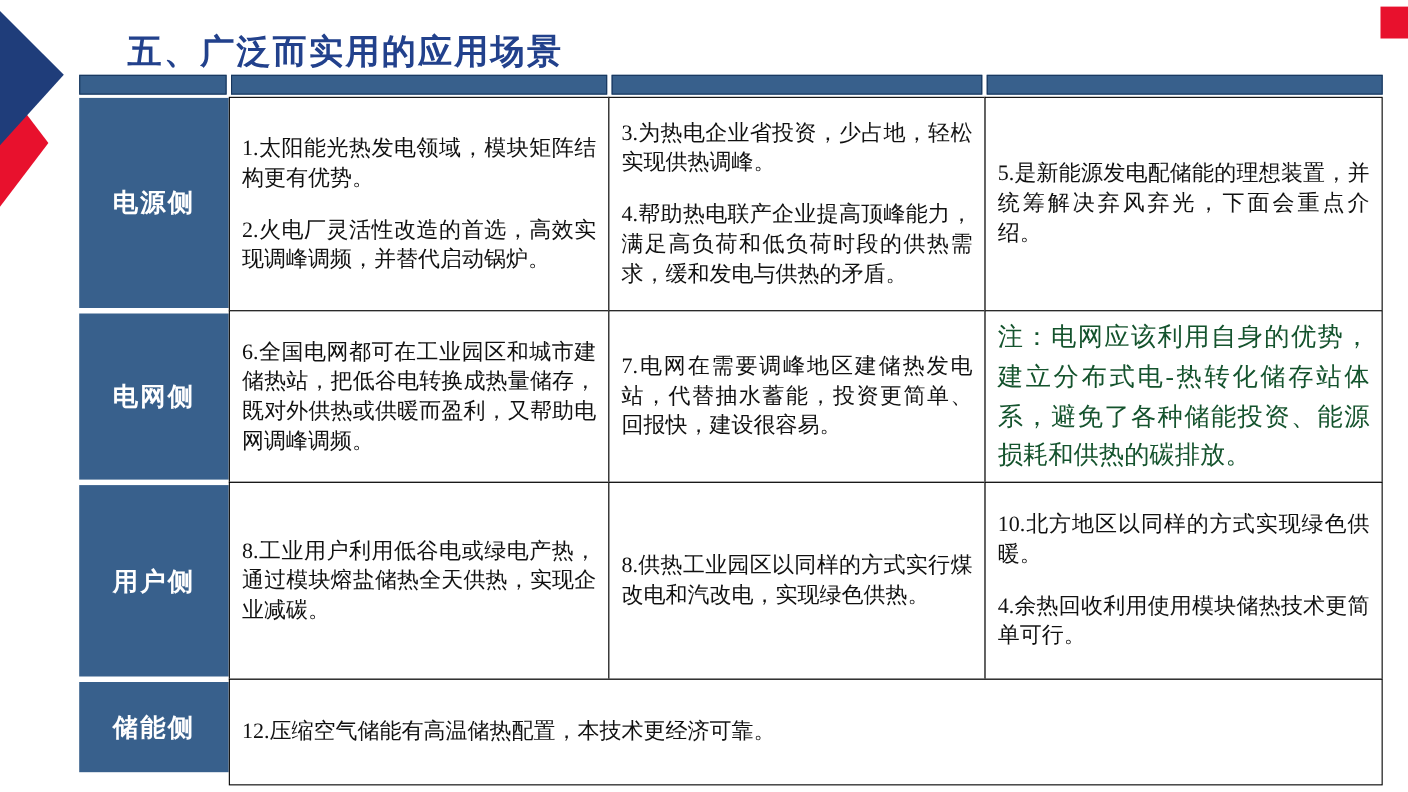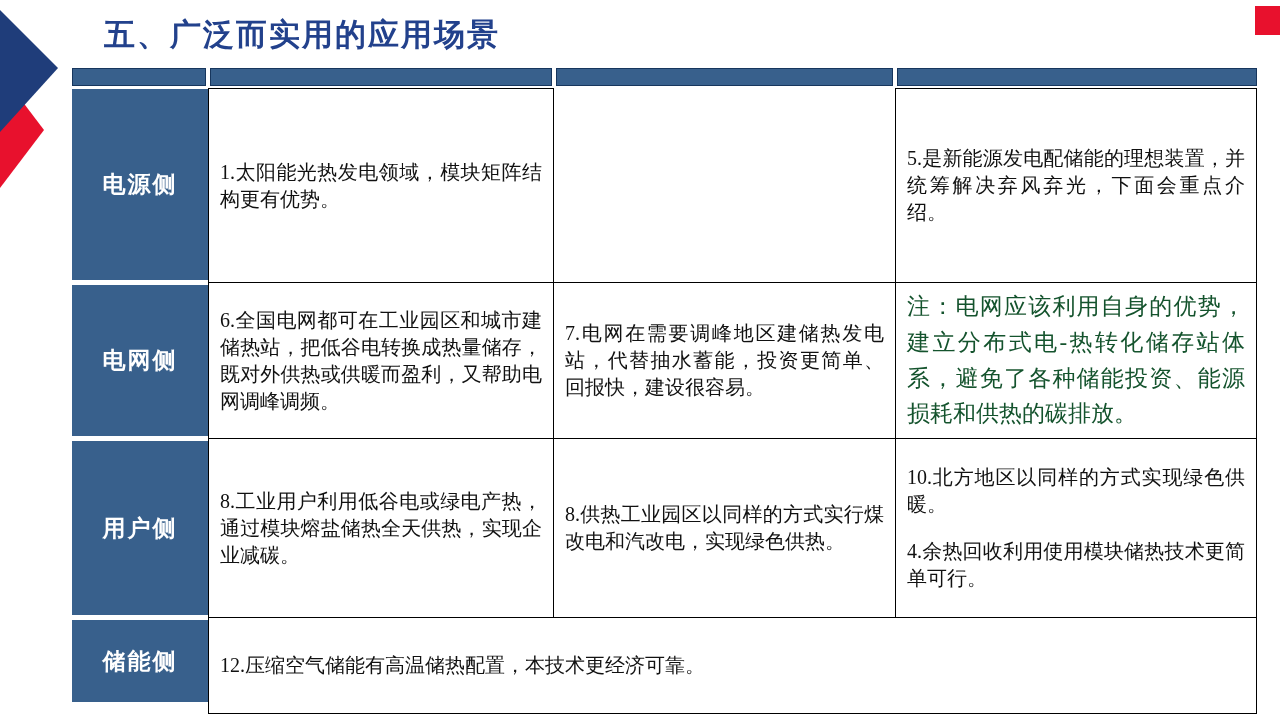--- a/index.html
+++ b/index.html
@@ -1,20 +1,20 @@
 <!DOCTYPE html>
 <html><head>
 <meta charset="utf-8">
 <style>
   html,body{margin:0;padding:0;background:#fff;}
   .slide{position:relative;width:1280px;height:720px;background:#ffffff;overflow:hidden;
          font-family:"Liberation Serif","DejaVu Serif",serif;}
 
   
-  .title{position:absolute;left:100px;top:10px;margin:4px;font-size:31px;font-weight:bold;
+  .title{position:absolute;left:100px;top:10px;margin:16px;font-size:31px;font-weight:bold;
          color:#22418C;letter-spacing:2px;font-family:"Liberation Serif","DejaVu Serif",serif;}
 
   
   .deco{position:absolute;left:0;top:0;}
 
   
   .corner-square{position:absolute;right:0;top:6px;width:25px;height:29px;background:#E8112D;}
 
   
   .hdr{position:absolute;top:68px;height:18px;background:#38608C;
@@ -71,20 +71,25 @@
   <div class="hdr h2"></div>
   <div class="hdr h3"></div>
 
   <div class="lbl l0">电源侧</div>
   <div class="lbl l1">电网侧</div>
   <div class="lbl l3">储能侧</div>
   <div class="lbl l2">用户侧</div>
 
   <div class="cell rt0 cc0">
     <p>1.太阳能光热发电领域，模块矩阵结构更有优势。</p>
+    <p>2.火电厂灵活性改造的首选，高效实现调峰调频，并替代启动锅炉。</p>
+  </div>
+  <div class="cell rt0 cc1">
+    <p>3.为热电企业省投资，少占地，轻松实现供热调峰。</p>
+    <p>4.帮助热电联产企业提高顶峰能力，满足高负荷和低负荷时段的供热需求，缓和发电与供热的矛盾。</p>
   </div>
   <div class="cell rt0 cc2">
     <p>5.是新能源发电配储能的理想装置，并统筹解决弃风弃光，下面会重点介绍。</p>
   </div>
 
   <div class="cell rt1 cc0">
     <p>6.全国电网都可在工业园区和城市建储热站，把低谷电转换成热量储存，既对外供热或供暖而盈利，又帮助电网调峰调频。</p>
   </div>
   <div class="cell rt1 cc1">
     <p>7.电网在需要调峰地区建储热发电站，代替抽水蓄能，投资更简单、回报快，建设很容易。</p>

